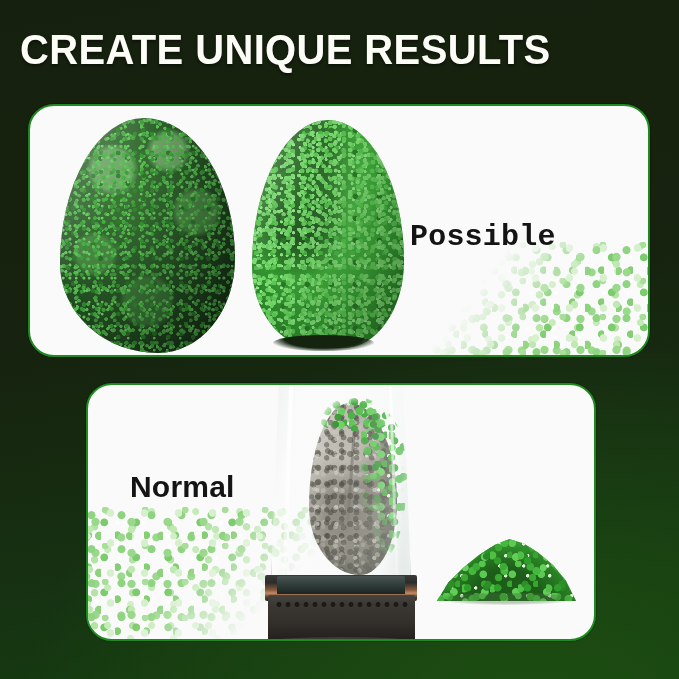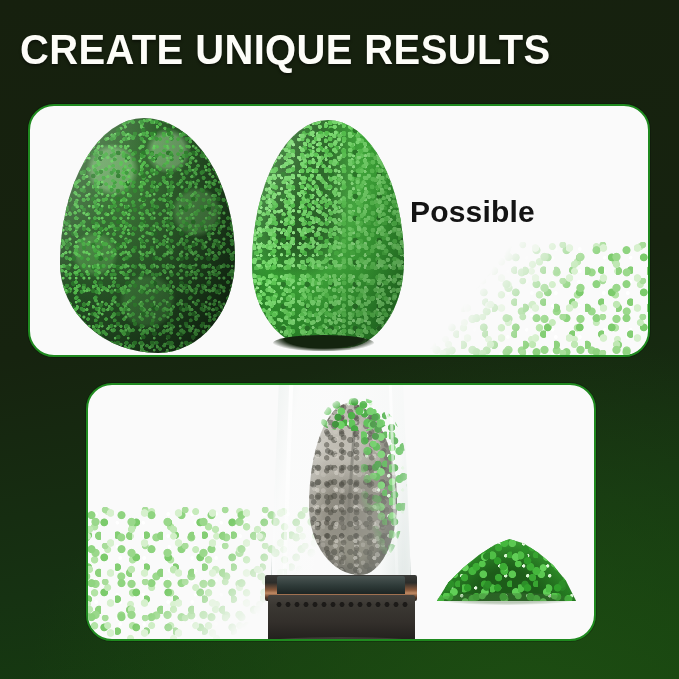--- a/index.html
+++ b/index.html
@@ -47,21 +47,21 @@
   
   .label{
     position:absolute;
     color:#141414;
     font-weight:bold;
     font-size:30px;
     line-height:32px;
     letter-spacing:0.2px;
     white-space:nowrap;
   }
-  .label-possible{ left:380px; top:90px; }   
+  .label-possible{ left:380px; top:115px;font-family:Liberation Mono, monospace; }   
   .label-normal  { left:42px;  top:86px; }   
 
   
   .rock{ position:absolute; }
   .rock .body{
     position:absolute; inset:0;
     border-radius:48% 52% 44% 56% / 62% 60% 40% 38%;
   }
   .spec1{ left:30px; top:12px; width:175px; height:235px; }
   .spec1 .body{
@@ -395,14 +395,15 @@
       <div class="vents"></div>
       <div class="shadow-under"></div>
     </div>
 
     <div class="heap">
       <div class="pile"></div>
       <div class="bits bits-bright"></div>
       <div class="shadow"></div>
     </div>
 
+    <div class="label label-normal">Normal</div>
   </div>
 </div>
 
 </body></html>

